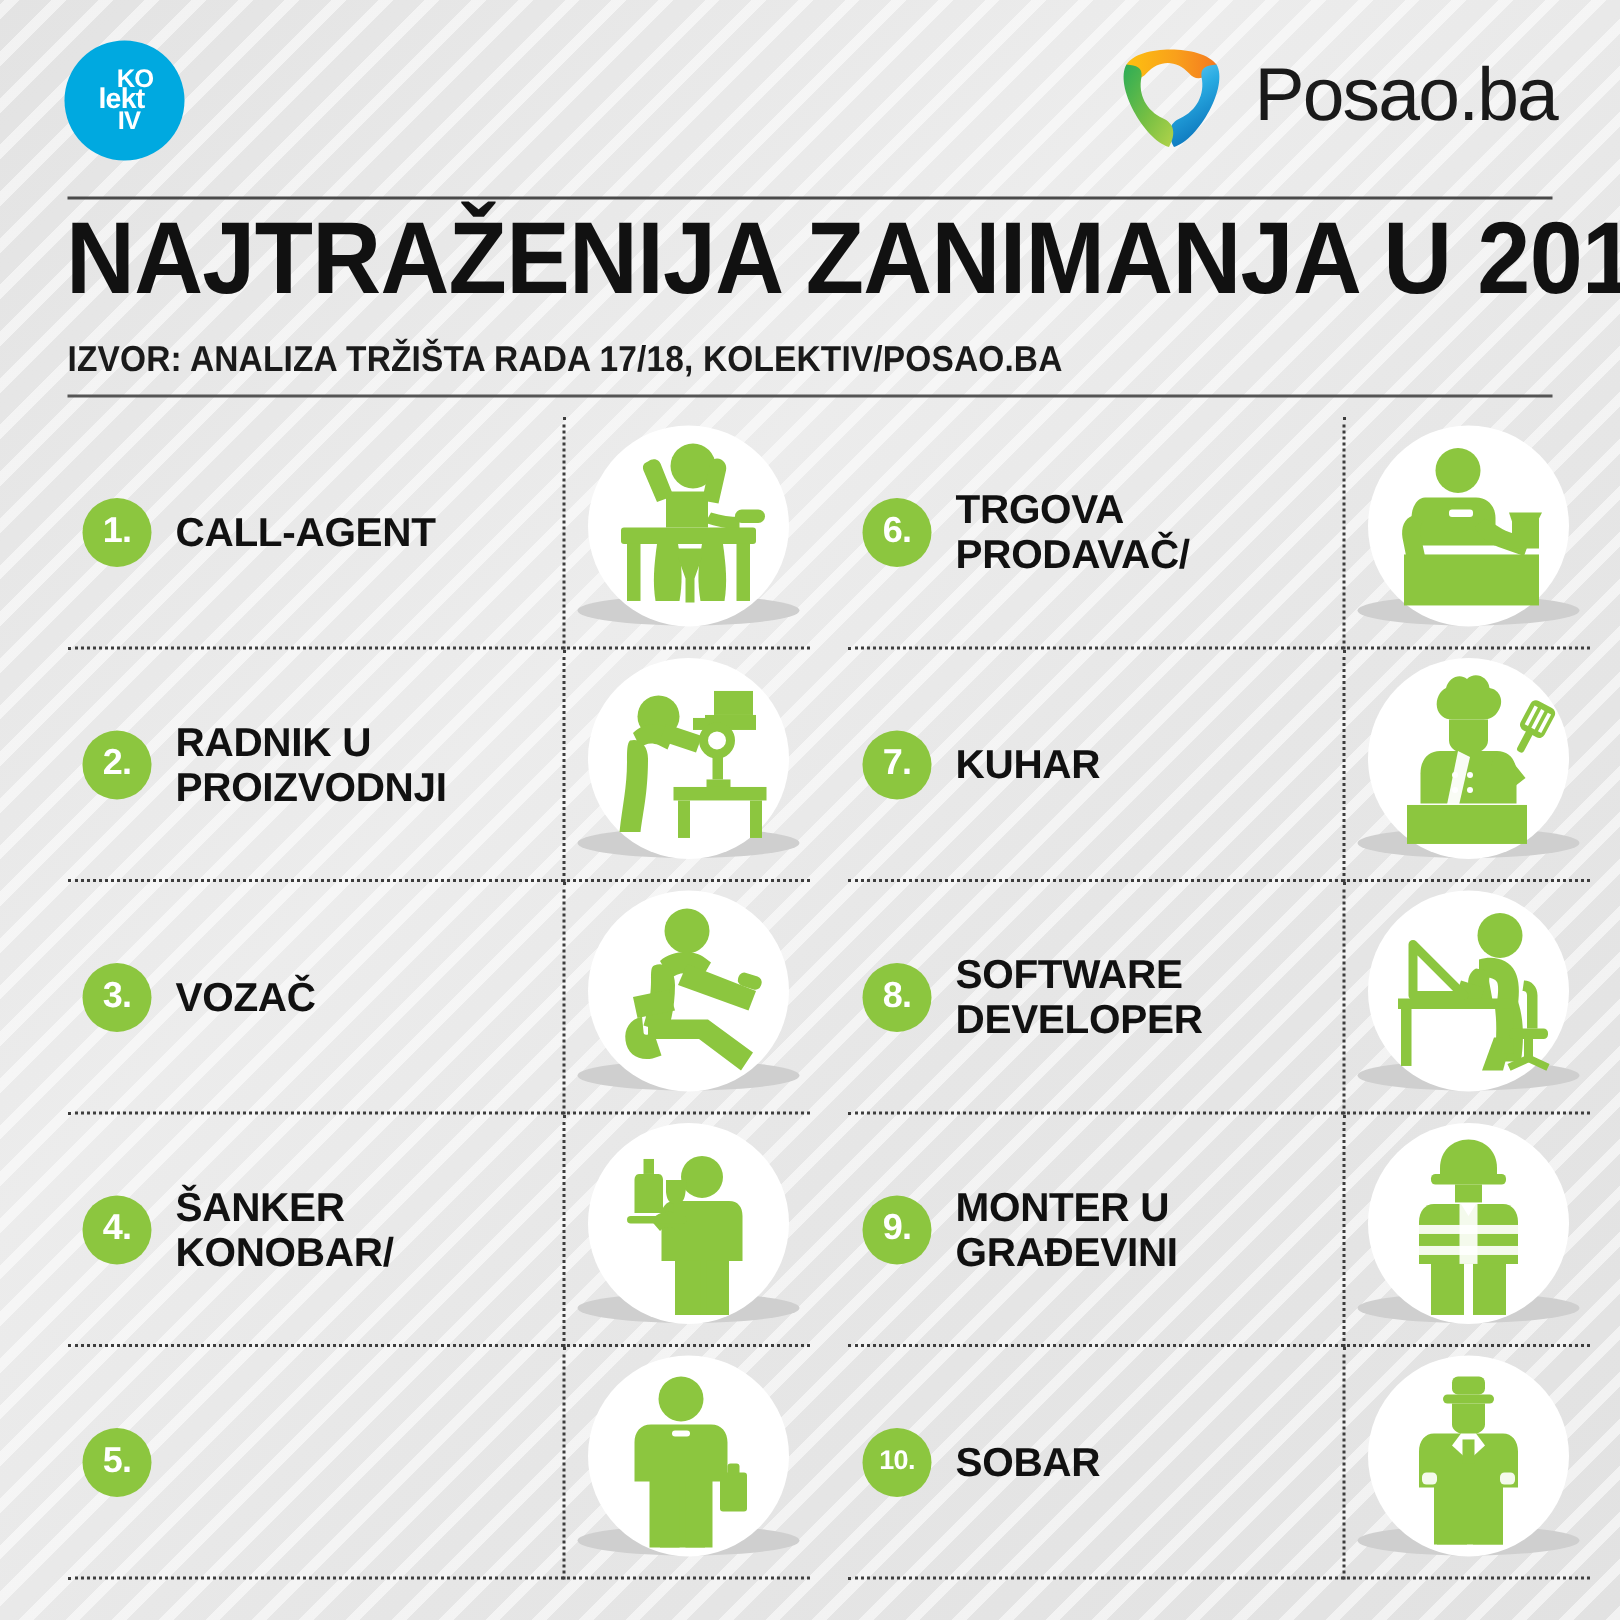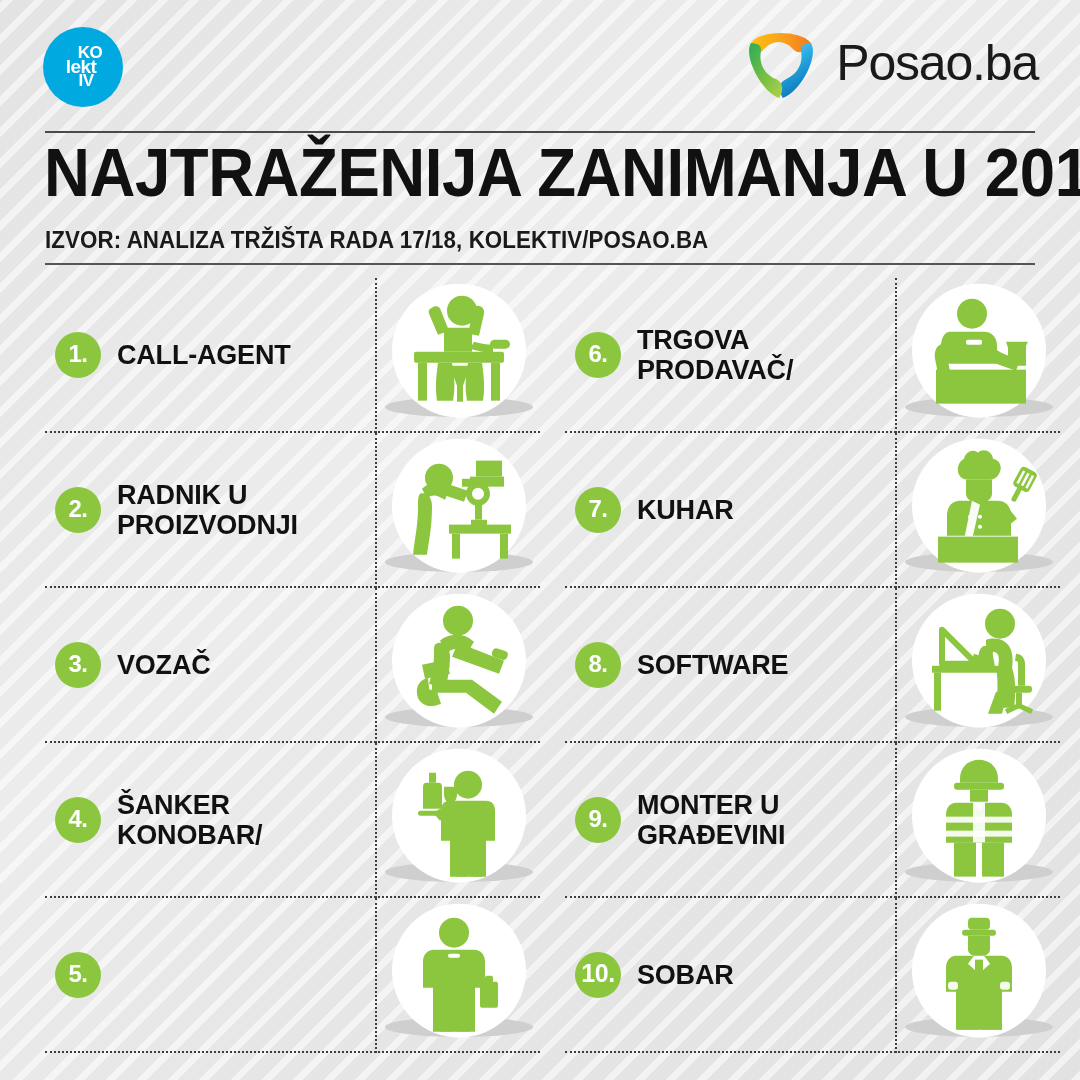--- a/index.html
+++ b/index.html
@@ -160,21 +160,21 @@
     color: #ffffff;
     display: flex;
     align-items: center;
     justify-content: center;
     font-family: "Liberation Sans Narrow", "Liberation Sans", sans-serif;
     font-size: 24px;
     font-weight: bold;
     letter-spacing: -0.5px;
     padding-bottom: 2px;
   }
-  .badge.two-digit { font-size: 25px; text-align: center; }
+  .badge.two-digit { font-size: 18px; text-align: center; }
 
   .label {
     position: absolute;
     left: 72px;
     top: 50%;
     transform: translateY(-50%);
     width: 220px;
     font-family: "Liberation Sans Narrow", "Liberation Sans", sans-serif;
     font-size: 27px;
     font-weight: bold;
@@ -456,20 +456,21 @@
         </g>
         <rect x="26" y="98" width="80" height="26"></rect>
       </g>
     </svg></div>
           </div>
         </div>
         <div class="item">
           <div class="badge">8.</div>
           <div class="label">
             <span>SOFTWARE</span>
+            <span>DEVELOPER</span>
           </div>
           <div class="icon-slot">
             <div class="icon-shadow"></div>
             <div class="icon-disc"></div>
             <div class="icon-art">
     <svg viewBox="0 0 134 134">
       <g fill="#8cc63f">
         <circle cx="88" cy="30" r="15"></circle>
         <path d="M74 46c10-3 20 0 24 8 3 6 3 14 2 22l-14-2c1-6 1-11 0-13-2-3-7-4-12-2z"></path>
         <path d="M72 52c-4 2-6 7-5 12l2 12 14-3-2-11c-.5-3 0-6 2-8z"></path>

